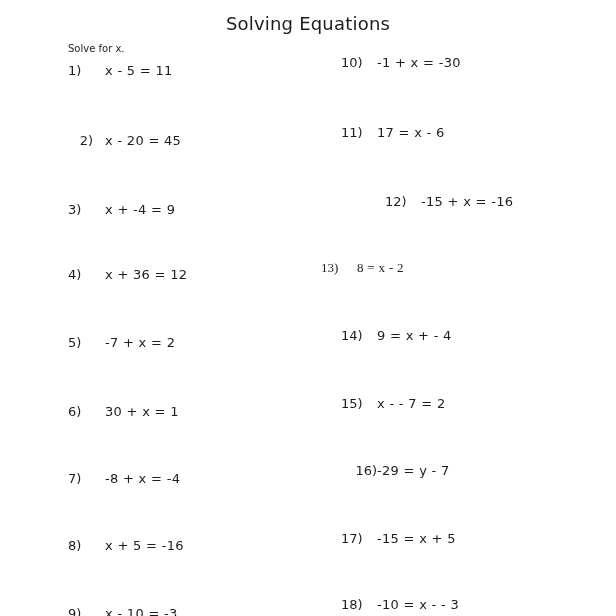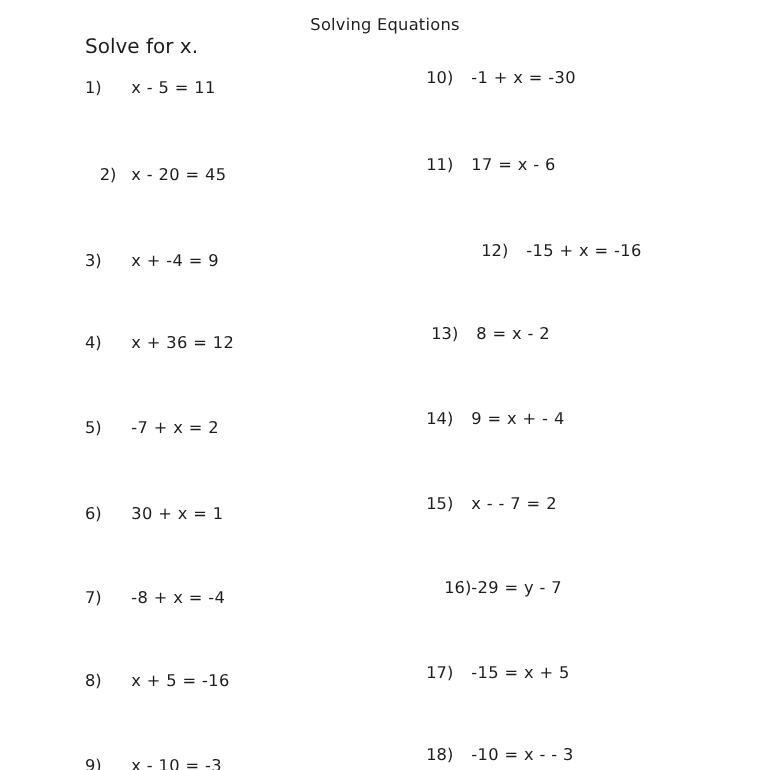--- a/index.html
+++ b/index.html
@@ -13,27 +13,27 @@
   .page {
     position: relative;
     width: 616px; height: 616px;
     background: #ffffff;
   }
   .worksheet-title {
     position: absolute;
     top: 13px; left: 0;
     width: 616px;
     text-align: center;
-    font-size: 13px;
+    font-size: 18px;
     letter-spacing: 0.2px;
   }
   .instruction {
     position: absolute;
-    top: 27px; left: 68px;
-    font-size: 16px;
+    top: 43px; left: 68px;
+    font-size: 10px;
   }
   .problem-row {
     position: absolute;
     white-space: nowrap;
     font-size: 13px;
   }
   .problem-number {
     display: inline-block;
     min-width: 20px;
   }
@@ -60,20 +60,20 @@
       <div class="problem-row" style="left: 68px; top: 335px;"><span class="problem-number">5)</span><span class="problem-equation">-7 + x = 2</span></div>
       <div class="problem-row" style="left: 68px; top: 404px;"><span class="problem-number">6)</span><span class="problem-equation">30 + x = 1</span></div>
       <div class="problem-row" style="left: 68px; top: 471px;"><span class="problem-number">7)</span><span class="problem-equation">-8 + x = -4</span></div>
       <div class="problem-row" style="left: 68px; top: 538px;"><span class="problem-number">8)</span><span class="problem-equation">x + 5 = -16</span></div>
       <div class="problem-row" style="left: 68px; top: 606px;"><span class="problem-number">9)</span><span class="problem-equation">x - 10 = -3</span></div>
     </div>
   <div class="col-right">
       <div class="problem-row" style="left: 341px; top: 55px;"><span class="problem-number">10)</span><span class="problem-equation">-1 + x = -30</span></div>
       <div class="problem-row" style="left: 341px; top: 125px;"><span class="problem-number">11)</span><span class="problem-equation">17 = x - 6</span></div>
       <div class="problem-row" style="left: 341px; top: 194px; margin-left: 44px;"><span class="problem-number">12)</span><span class="problem-equation">-15 + x = -16</span></div>
-      <div class="problem-row" style="left: 345px; top: 260px;"><span class="problem-number">13)</span><span class="problem-equation">8 = x - 2</span></div>
+      <div class="problem-row" style="left: 321px; top: 260px; font-family: Liberation Serif, serif;"><span class="problem-number">13)</span><span class="problem-equation">8 = x - 2</span></div>
       <div class="problem-row" style="left: 341px; top: 328px;"><span class="problem-number">14)</span><span class="problem-equation">9 = x + - 4</span></div>
       <div class="problem-row" style="left: 341px; top: 396px;"><span class="problem-number">15)</span><span class="problem-equation">x - - 7 = 2</span></div>
       <div class="problem-row" style="left: 341px; top: 463px; text-align: right;"><span class="problem-number">16)</span><span class="problem-equation">-29 = y - 7</span></div>
       <div class="problem-row" style="left: 341px; top: 531px;"><span class="problem-number">17)</span><span class="problem-equation">-15 = x + 5</span></div>
       <div class="problem-row" style="left: 341px; top: 597px;"><span class="problem-number">18)</span><span class="problem-equation">-10 = x - - 3</span></div>
     </div>
 </div>
 
 </body></html>

